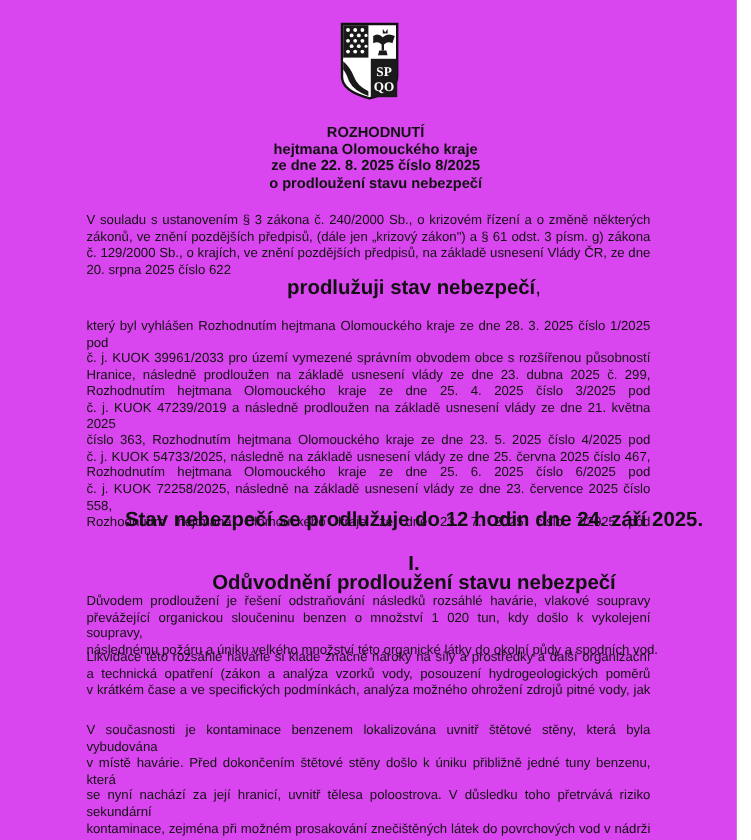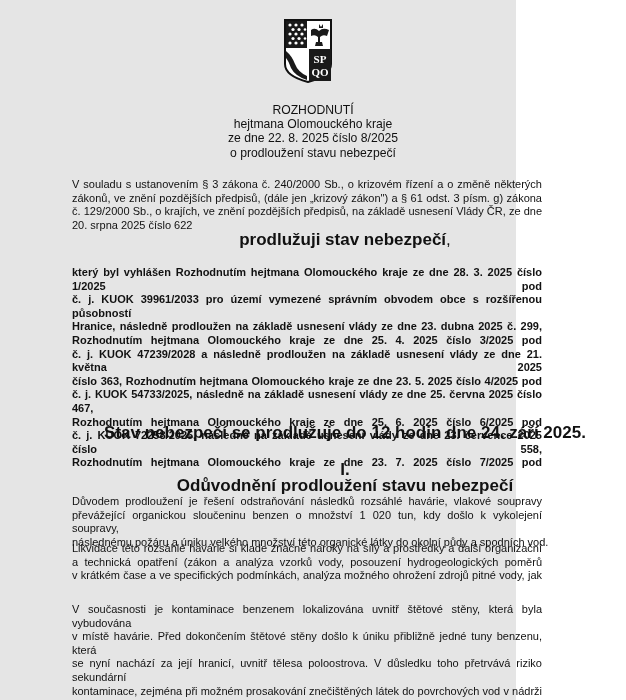--- a/index.html
+++ b/index.html
@@ -1,24 +1,24 @@
 <!DOCTYPE html>
 <html><head>
   <meta charset="utf-8">
   <style>
     html, body { margin: 0; padding: 0; background: #ffffff; }
     body {
       width: 626px; height: 700px; overflow: hidden; position: relative;
       font-family: "Liberation Sans", sans-serif; color: #111111;
     }
-    .page { position: absolute; left: 0; top: 0; width: 516px; height: 700px; background: #e5e5e5; }
+    .page { position: absolute; left: 0; top: 0; width: 614px; height: 700px; background: #d946ef; }
     .crest { position: absolute; left: 283px; top: 18px; width: 50px; height: 66px; }
     .title-block {
       position: absolute; left: 0; width: 626px; top: 103px;
-      text-align: center; font-weight: normal; font-size: 12.2px; line-height: 14.2px;
+      text-align: center; font-weight: bold; font-size: 12.2px; line-height: 14.2px;
     }
     .para {
       position: absolute; left: 72px; width: 470px;
       font-size: 11px; line-height: 13.6px; text-align: justify;
       text-align-last: left;
     }
     .line { display: block; white-space: nowrap; }
     .just { display: block; text-align: justify; text-align-last: justify; white-space: normal; }
     .center-bold {
       position: absolute; left: 0; width: 626px; text-align: center;
@@ -73,26 +73,26 @@
     <span class="just">V souladu s ustanovením § 3 zákona č. 240/2000 Sb., o krizovém řízení a o změně některých</span>
     <span class="just">zákonů, ve znění pozdějších předpisů, (dále jen „krizový zákon") a § 61 odst. 3 písm. g) zákona</span>
     <span class="just">č. 129/2000 Sb., o krajích, ve znění pozdějších předpisů, na základě usnesení Vlády ČR, ze dne</span>
     <span class="line">20. srpna 2025 číslo 622</span>
   </div>
 
   <div class="center-bold" style="top:233px;">
     <span>prodlužuji stav nebezpečí</span><span style="font-weight:normal">,</span>
   </div>
 
-  <div class="para" style="top:266px;font-weight:bold;">
+  <div class="para" style="top:266px;">
     <span class="just">který byl vyhlášen Rozhodnutím hejtmana Olomouckého kraje ze dne 28. 3. 2025 číslo 1/2025 pod</span>
     <span class="just">č. j. KUOK 39961/2033 pro území vymezené správním obvodem obce s rozšířenou působností</span>
     <span class="just">Hranice, následně prodloužen na základě usnesení vlády ze dne 23. dubna 2025 č. 299,</span>
     <span class="just">Rozhodnutím hejtmana Olomouckého kraje ze dne 25. 4. 2025 číslo 3/2025 pod</span>
-    <span class="just">č. j. KUOK 47239/2028 a následně prodloužen na základě usnesení vlády ze dne 21. května 2025</span>
+    <span class="just">č. j. KUOK 47239/2019 a následně prodloužen na základě usnesení vlády ze dne 21. května 2025</span>
     <span class="just">číslo 363, Rozhodnutím hejtmana Olomouckého kraje ze dne 23. 5. 2025 číslo 4/2025 pod</span>
     <span class="just">č. j. KUOK 54733/2025, následně na základě usnesení vlády ze dne 25. června 2025 číslo 467,</span>
     <span class="just">Rozhodnutím hejtmana Olomouckého kraje ze dne 25. 6. 2025 číslo 6/2025 pod</span>
     <span class="just">č. j. KUOK 72258/2025, následně na základě usnesení vlády ze dne 23. července 2025 číslo 558,</span>
     <span class="just">Rozhodnutím hejtmana Olomouckého kraje ze dne 23. 7. 2025 číslo 7/2025 pod</span>
   </div>
 
   <div class="center-bold" style="top:426px;">Stav nebezpečí se prodlužuje do 12 hodin dne 24. září 2025.</div>
 
   <div class="center-bold" style="top:463px;">I.</div>

